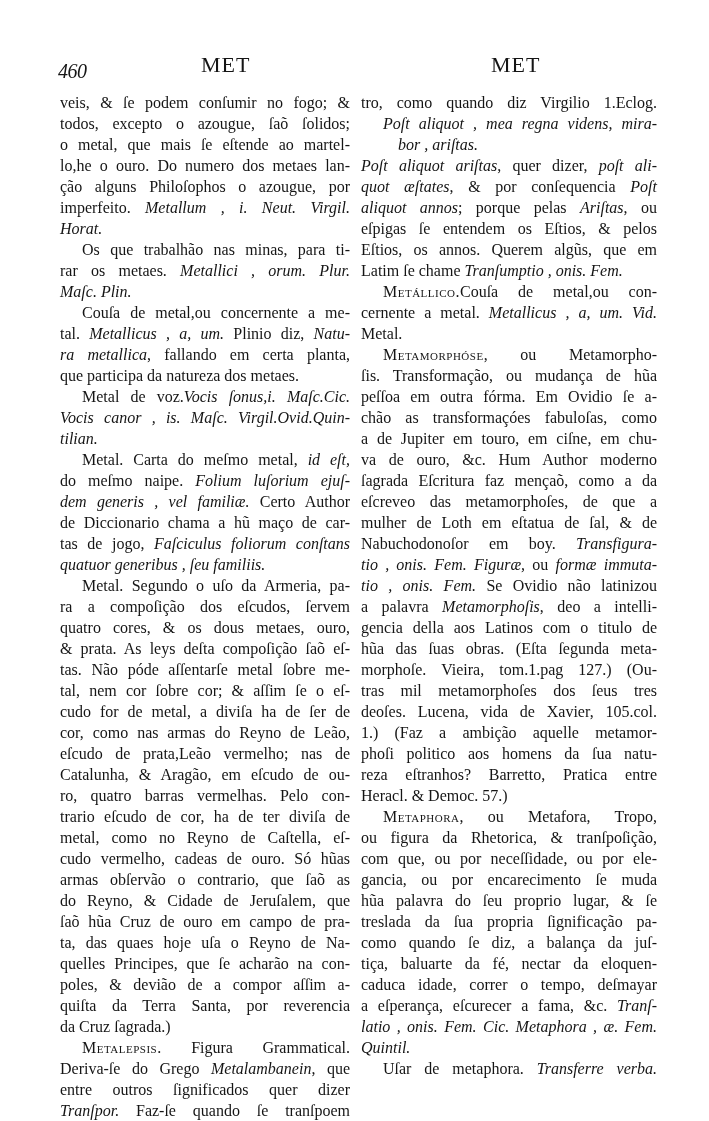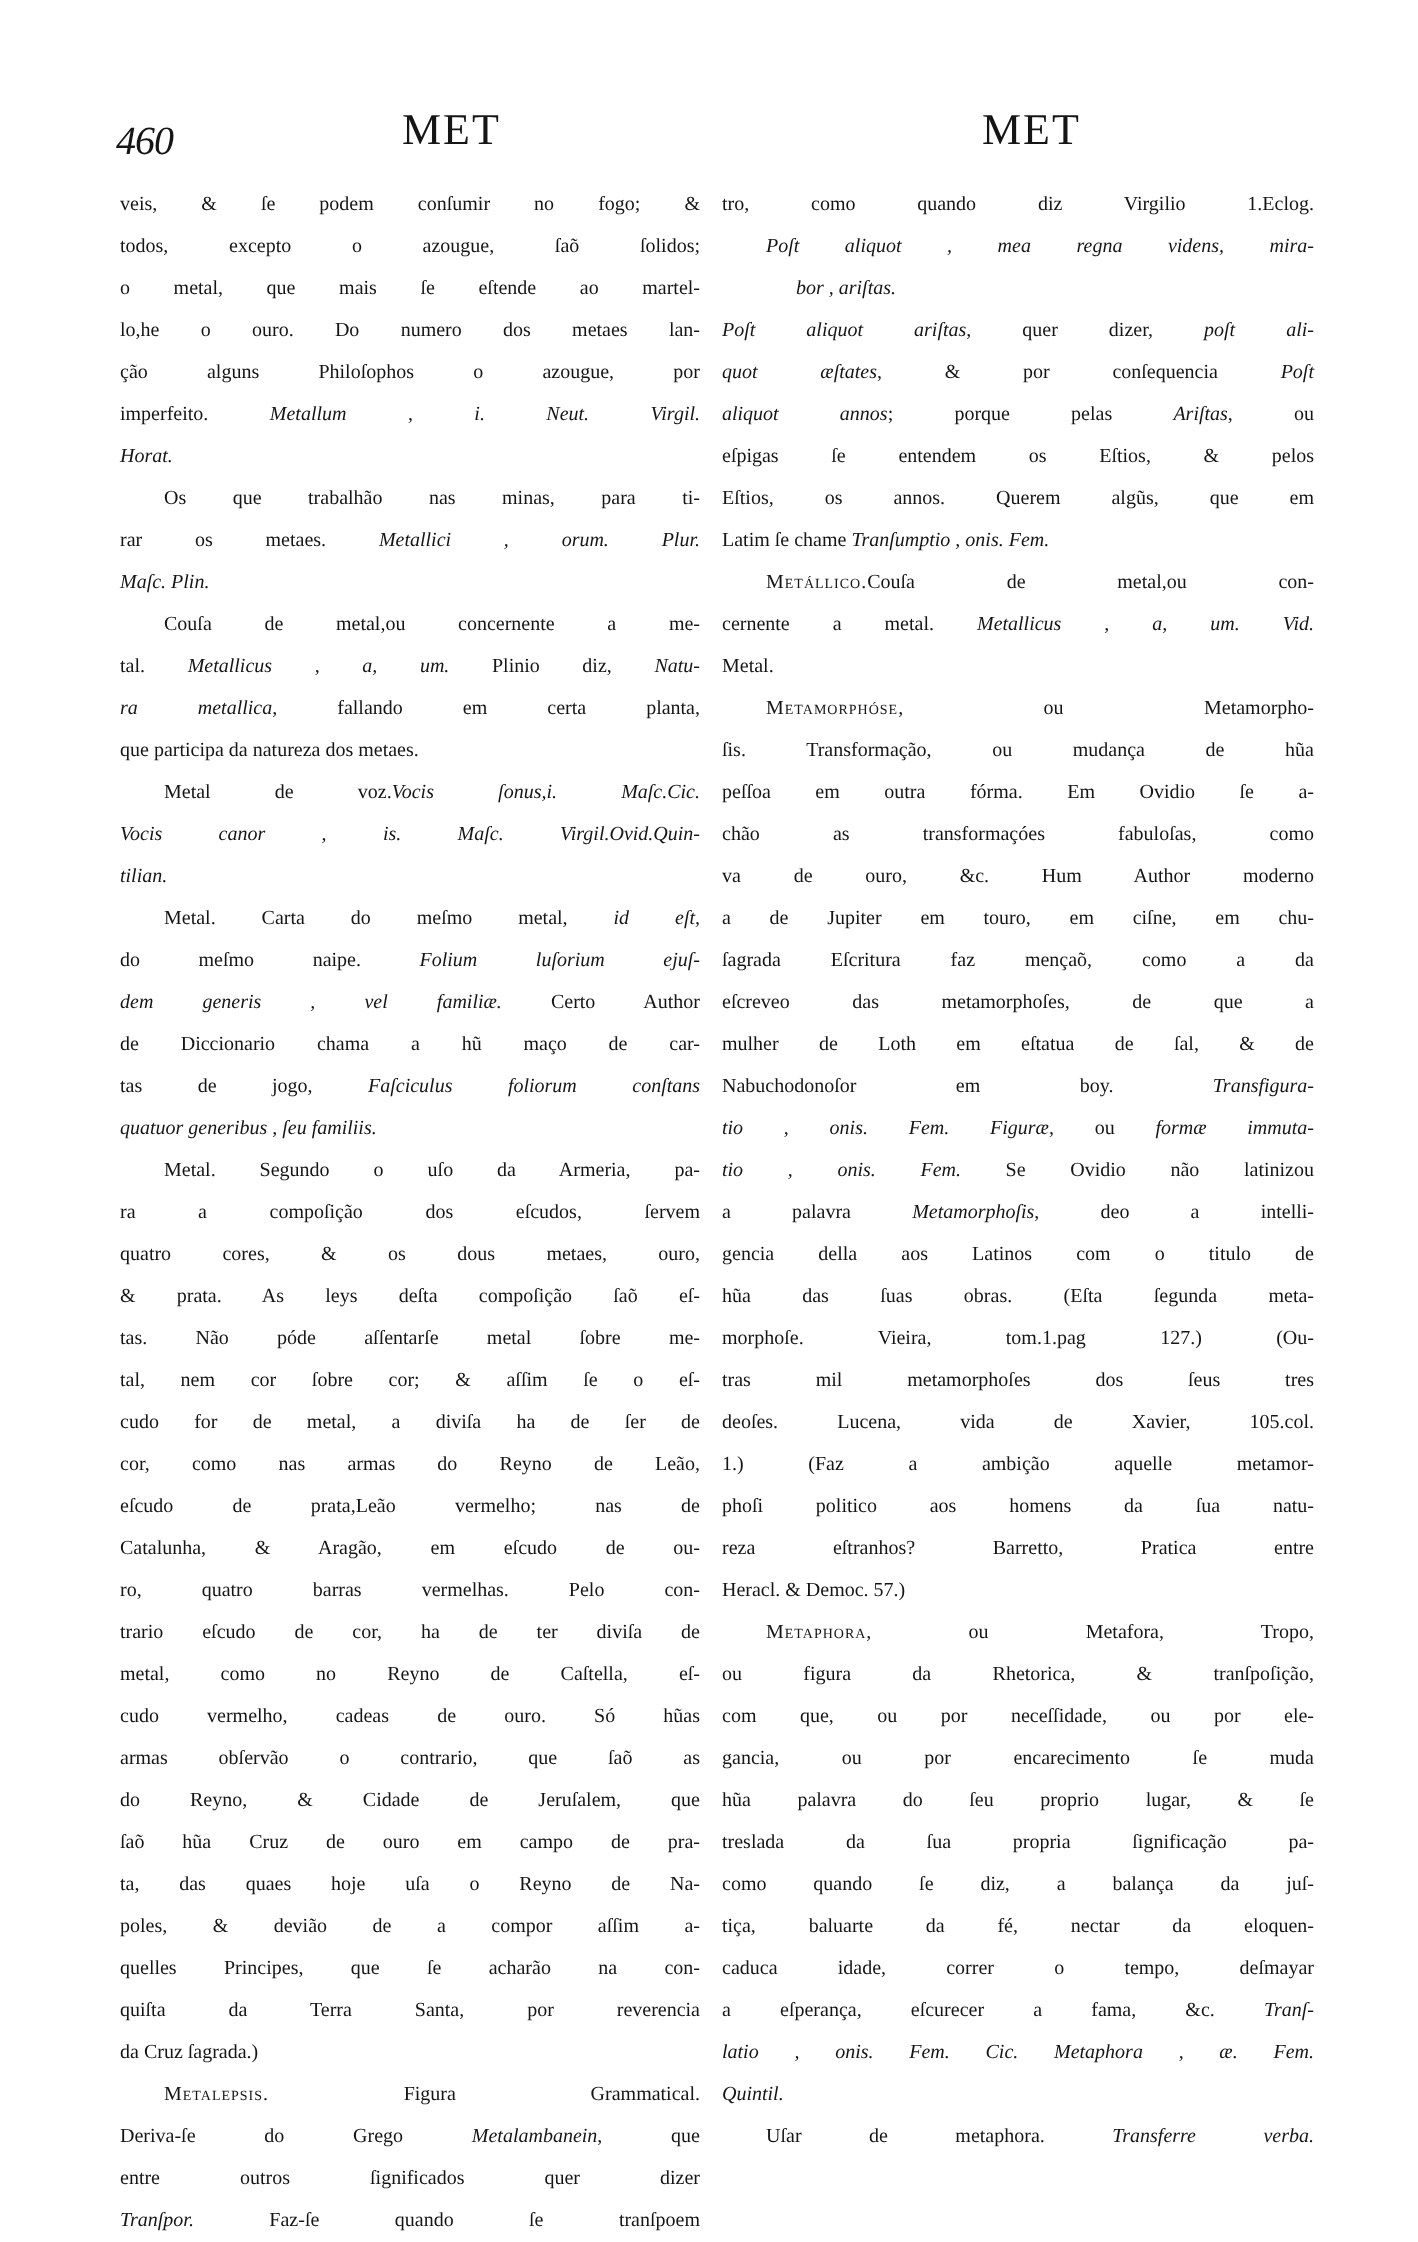--- a/index.html
+++ b/index.html
@@ -7,21 +7,21 @@
     width:709px; height:1121px; background:#ffffff; color:#151515;
     font-family:"Liberation Serif","DejaVu Serif",serif;
     position:relative; overflow:hidden;
   }
   .page-number { position:absolute; left:58px; top:60px; font-size:20px; font-style:italic; letter-spacing:-0.5px; }
   .running-head { position:absolute; top:52px; font-size:22px; letter-spacing:1px; }
   .head-left { left:201px; }
   .head-right { left:491px; }
   .column {
     position:absolute; top:92px; width:290px;
-    font-size:10px; line-height:21.0px;
+    font-size:16px; line-height:21.0px;
     text-align:justify;
   }
   .col-left { left:60px; }
   .col-right { left:361px; width:296px; }
   .line { display:block; white-space:nowrap; text-align-last:justify; text-align:justify; height:21px; overflow:visible; }
   .line.last { text-align-last:left; }
   .line.indent { padding-left:22px; }
   .line.indent2 { padding-left:37px; }
   .it { font-style:italic; }
   .sc { font-variant:small-caps; letter-spacing:0.5px; }
@@ -68,22 +68,22 @@
     <span class="line "><span>eſcudo de prata,Leão vermelho; nas de</span></span>
     <span class="line "><span>Catalunha, &amp; Aragão, em eſcudo de ou-</span></span>
     <span class="line "><span>ro, quatro barras vermelhas. Pelo con-</span></span>
     <span class="line "><span>trario eſcudo de cor, ha de ter diviſa de</span></span>
     <span class="line "><span>metal, como no Reyno de Caſtella, eſ-</span></span>
     <span class="line "><span>cudo vermelho, cadeas de ouro. Só hũas</span></span>
     <span class="line "><span>armas obſervão o contrario, que ſaõ as</span></span>
     <span class="line "><span>do Reyno, &amp; Cidade de Jeruſalem, que</span></span>
     <span class="line "><span>ſaõ hũa Cruz de ouro em campo de pra-</span></span>
     <span class="line "><span>ta, das quaes hoje uſa o Reyno de Na-</span></span>
+    <span class="line "><span>quelles Principes, que ſe acharão na con-</span></span>
     <span class="line "><span>poles, &amp; devião de a compor aſſim a-</span></span>
-    <span class="line "><span>quelles Principes, que ſe acharão na con-</span></span>
     <span class="line "><span>quiſta da Terra Santa, por reverencia</span></span>
     <span class="line last"><span>da Cruz ſagrada.)</span></span>
     <span class="line indent"><span class="sc">Metalepsis.</span><span> Figura Grammatical.</span></span>
     <span class="line "><span>Deriva-ſe do Grego </span><span class="it">Metalambanein</span><span>, que</span></span>
     <span class="line "><span>entre outros ſignificados quer dizer</span></span>
     <span class="line "><span class="it">Tranſpor.</span><span> Faz-ſe quando ſe tranſpoem</span></span>
   </div>
 <div class="column col-right" id="col-right">
     <span class="line "><span>tro, como quando diz Virgilio 1.Eclog.</span></span>
     <span class="line indent"><span class="it">Poſt aliquot , mea regna videns, mira-</span></span>
@@ -94,22 +94,22 @@
     <span class="line "><span>eſpigas ſe entendem os Eſtios, &amp; pelos</span></span>
     <span class="line "><span>Eſtios, os annos. Querem algũs, que em</span></span>
     <span class="line last"><span>Latim ſe chame </span><span class="it">Tranſumptio , onis. Fem.</span></span>
     <span class="line indent"><span class="sc">Metállico.</span><span>Couſa de metal,ou con-</span></span>
     <span class="line "><span>cernente a metal. </span><span class="it">Metallicus , a, um. Vid.</span></span>
     <span class="line last"><span>Metal.</span></span>
     <span class="line indent"><span class="sc">Metamorphóse</span><span>, ou Metamorpho-</span></span>
     <span class="line "><span>ſis. Transformação, ou mudança de hũa</span></span>
     <span class="line "><span>peſſoa em outra fórma. Em Ovidio ſe a-</span></span>
     <span class="line "><span>chão as transformaçóes fabuloſas, como</span></span>
+    <span class="line "><span>a de Jupiter em touro, em ciſne, em chu-</span></span>
     <span class="line "><span>va de ouro, &amp;c. Hum Author moderno</span></span>
-    <span class="line "><span>a de Jupiter em touro, em ciſne, em chu-</span></span>
     <span class="line "><span>ſagrada Eſcritura faz mençaõ, como a da</span></span>
     <span class="line "><span>eſcreveo das metamorphoſes, de que a</span></span>
     <span class="line "><span>mulher de Loth em eſtatua de ſal, &amp; de</span></span>
     <span class="line "><span>Nabuchodonoſor em boy. </span><span class="it">Transfigura-</span></span>
     <span class="line "><span class="it">tio , onis. Fem. Figuræ,</span><span> ou </span><span class="it">formæ immuta-</span></span>
     <span class="line "><span class="it">tio , onis. Fem.</span><span> Se Ovidio não latinizou</span></span>
     <span class="line "><span>a palavra </span><span class="it">Metamorphoſis</span><span>, deo a intelli-</span></span>
     <span class="line "><span>gencia della aos Latinos com o titulo de</span></span>
     <span class="line "><span>hũa das ſuas obras. (Eſta ſegunda meta-</span></span>
     <span class="line "><span>morphoſe. Vieira, tom.1.pag 127.) (Ou-</span></span>

